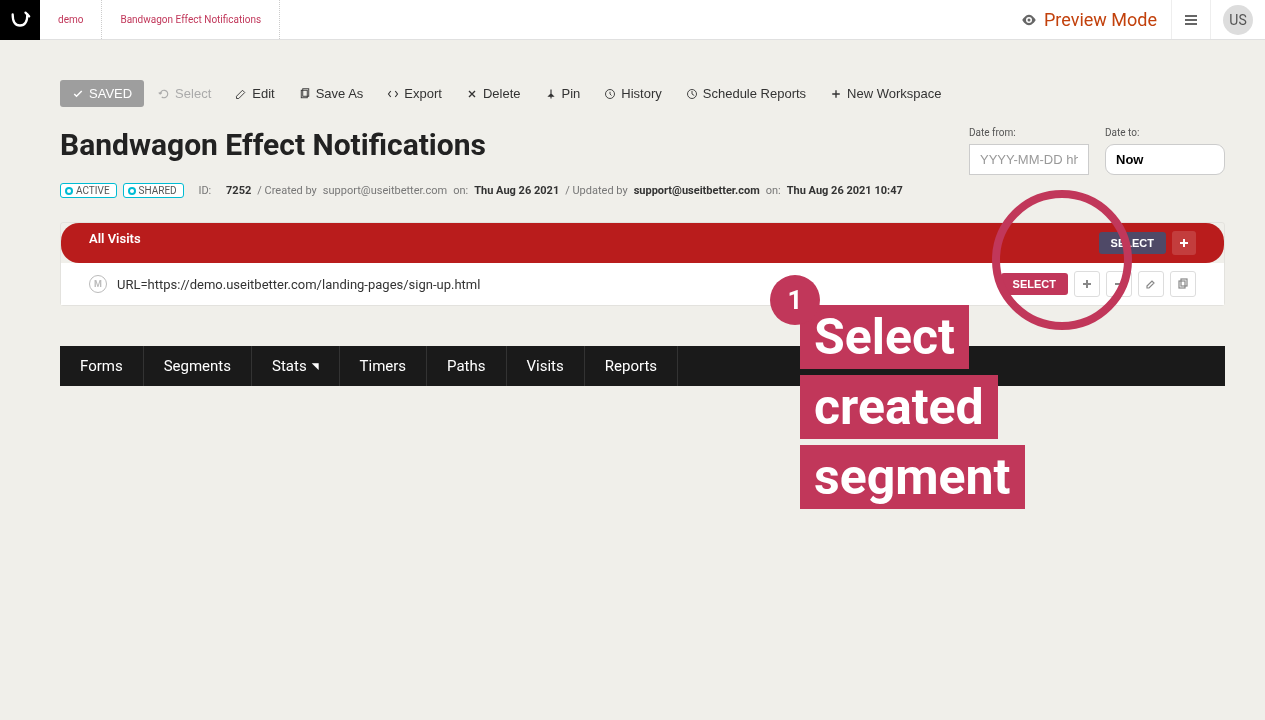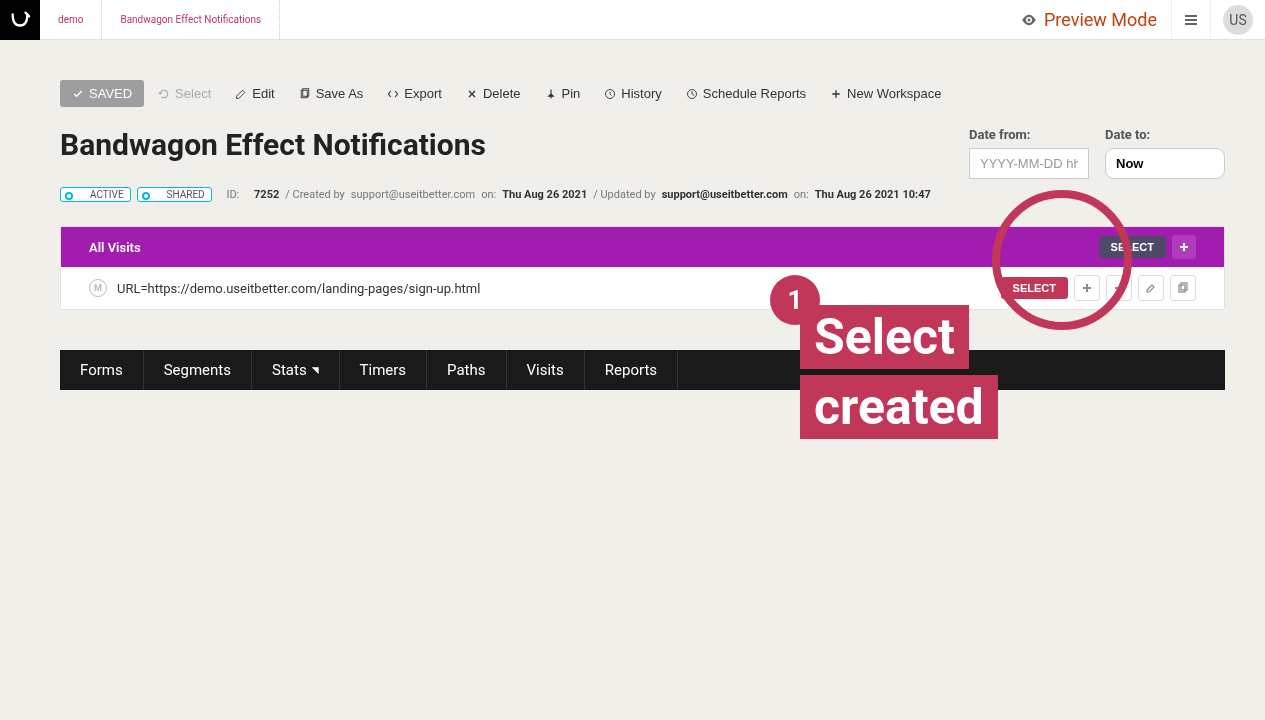--- a/index.html
+++ b/index.html
@@ -121,24 +121,23 @@
       font-size: 30px;
       font-weight: 700;
       color: #222;
     }
     .date-filters {
       display: flex;
       gap: 16px;
     }
     .date-filter label {
       display: block;
-      font-size: 13px;
+      font-size: 10px;
       color: #555;
       margin-bottom: 6px;
-      font-weight: bold;
     }
     .date-filter input {
       border: 1px solid #ccc;
       padding: 7px 10px;
       font-size: 13px;
       width: 120px;
       background: #fff;
     }
     .date-filter input.now { font-weight: 700; border-radius: 9px; }
     .date-filter input::placeholder { color: #999; }
@@ -151,22 +150,22 @@
       font-size: 11px;
       color: #777;
       margin-bottom: 24px;
       flex-wrap: wrap;
     }
     .badge {
       border: 1px solid #00bcd4;
       border-radius: 3px;
       padding: 1px 6px 1px 4px;
       display: flex;
-      align-items: flex-end;
-      gap: 17px;
+      align-items: center;
+      gap: 3px;
       font-size: 10px;
       color: #555;
       background: #fff;
     }
     .badge-dot {
       width: 8px; height: 8px; border-radius: 50%;
       background: #00bcd4;
       position: relative;
     }
     .badge-dot::after {
@@ -176,28 +175,28 @@
     
     
     .segment-table {
       border: 1px solid rgba(0,0,0,0.05);
       border-radius: 3px;
       overflow: visible;
       margin-bottom: 40px;
       position: relative;
     }
     .seg-header {
-      background: #a21caf;
+      background: #b91c1c;
       color: #fff;
       padding: 8px 28px;
       display: flex;
-      align-items: center;
       justify-content: space-between;
       font-size: 13px;
       font-weight: 600;
+      border-radius: 18px;
     }
     .seg-header-actions {
       display: flex;
       gap: 6px;
       align-items: center;
     }
     .select-btn {
       background: #4f4967;
       color: #fff;
       border: none;
@@ -530,14 +529,15 @@
 
 </div>
 
 <div class="highlight-circle"></div>
 
 <div class="annotation">
   <div class="anno-badge">1</div>
   <div class="anno-lines">
     <div><span class="anno-line">Select</span></div>
     <div><span class="anno-line">created</span></div>
+    <div><span class="anno-line">segment</span></div>
   </div>
 </div>
 
 </body></html>

